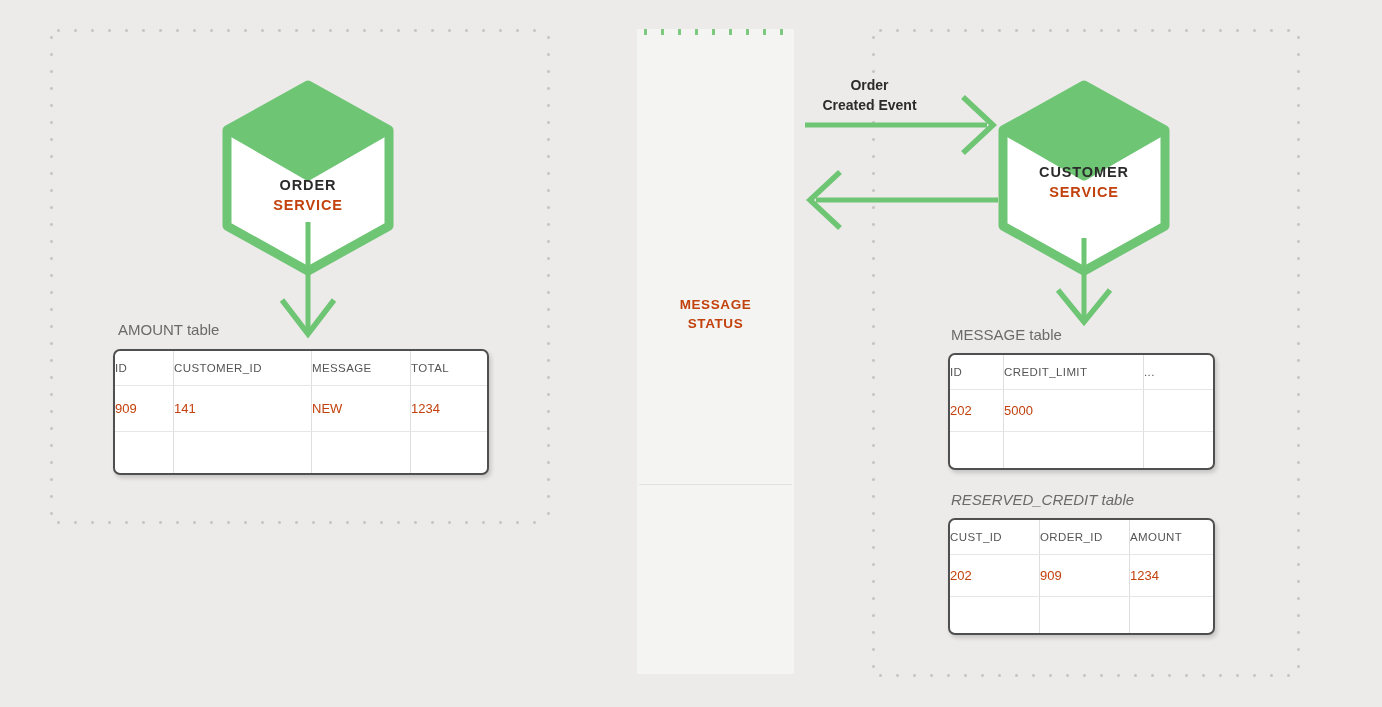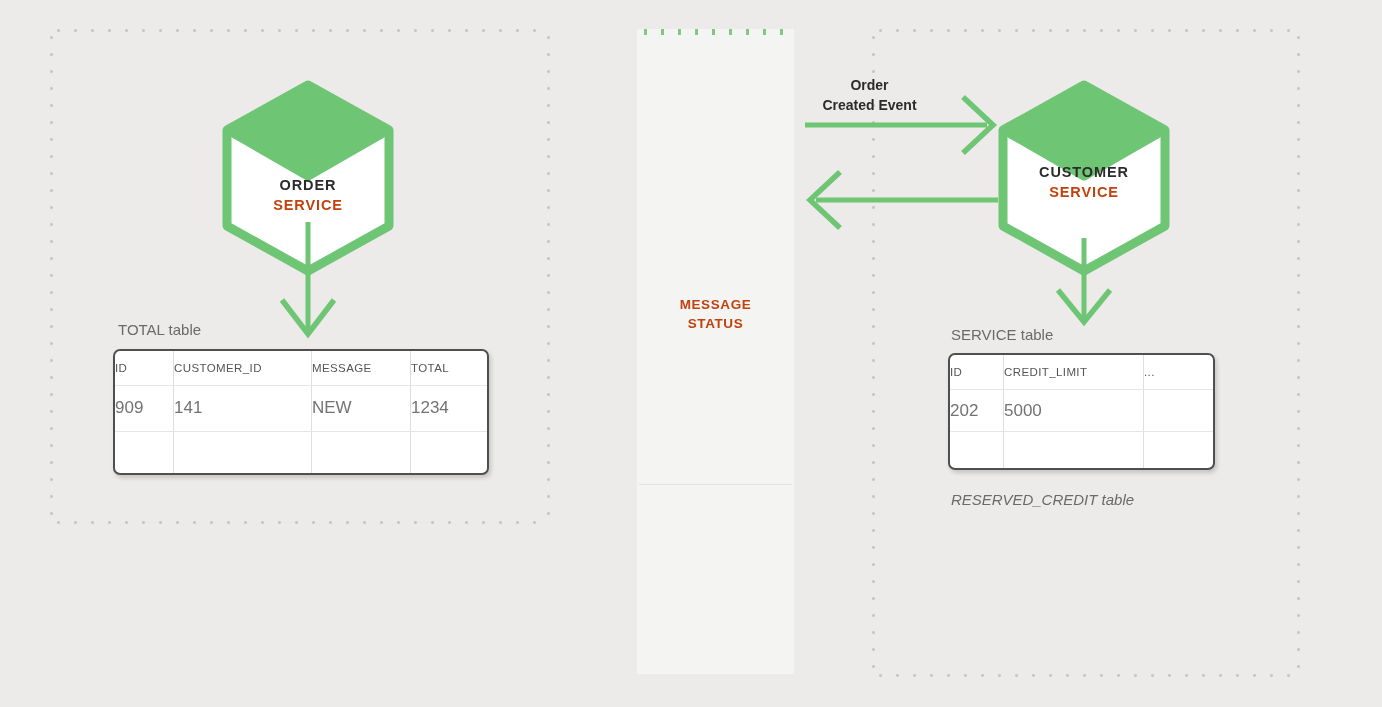--- a/index.html
+++ b/index.html
@@ -170,22 +170,22 @@
   }
   .db-table th:last-child, .db-table td:last-child { border-right: none; border-radius: 6px; }
   .db-table tr:last-child td { border-bottom: none; }
   .db-table th {
     font-size: 11.5px;
     color: #555555;
     letter-spacing: 0.4px;
     height: 34px;
   }
   .db-table td {
-    font-size: 17px;
-    color: #737373;
+    font-size: 13px;
+    color: #c2410c;
     height: 41px;
   }
   .db-table tr.blank td { height: 38px; }
 </style>
 </head>
 <body>
 
 <div id="canvas">
 
   <div class="panel" style="left:50px; top:29px; width:500px; height:495px;">
@@ -255,21 +255,21 @@
   <svg class="arrow-svg" style="left:278px; top:222px;" width="60" height="115" viewBox="0 0 60 115">
     <line class="arrow-line" x1="30" y1="0" x2="30" y2="108"></line>
     <polyline class="arrow-head" points="4,78 30,112 56,78"></polyline>
   </svg>
 
   <svg class="arrow-svg" style="left:1054px; top:238px;" width="60" height="90" viewBox="0 0 60 90">
     <line class="arrow-line" x1="30" y1="0" x2="30" y2="80"></line>
     <polyline class="arrow-head" points="4,52 30,84 56,52"></polyline>
   </svg>
 
-  <div class="table-label" style="left:118px; top:321px;">TOTAL table</div>
+  <div class="table-label" style="left:118px; top:321px;">AMOUNT table</div>
   <div class="db-table" style="left:113px; top:349px; width:376px; height:126px;">
     <table>
       <thead>
         <tr>
           <th style="width:58px;">ID</th>
           <th style="width:137px;">CUSTOMER_ID</th>
           <th style="width:98px;">MESSAGE</th>
           <th>TOTAL</th>
         </tr>
       </thead>
@@ -283,21 +283,21 @@
         <tr class="blank">
           <td></td>
           <td></td>
           <td></td>
           <td></td>
         </tr>
       </tbody>
     </table>
   </div>
 
-  <div class="table-label" style="left:951px; top:326px;">SERVICE table</div>
+  <div class="table-label" style="left:951px; top:326px;">MESSAGE table</div>
   <div class="db-table" style="left:948px; top:353px; width:267px; height:117px;">
     <table>
       <thead>
         <tr>
           <th style="width:53px;">ID</th>
           <th style="width:139px;">CREDIT_LIMIT</th>
           <th>...</th>
         </tr>
       </thead>
       <tbody>
@@ -309,14 +309,37 @@
         <tr class="blank">
           <td></td>
           <td></td>
           <td></td>
         </tr>
       </tbody>
     </table>
   </div>
 
   <div class="table-label" style="left:951px; top:491px;font-style:italic;">RESERVED_CREDIT table</div>
+  <div class="db-table" style="left:948px; top:518px; width:267px; height:117px;">
+    <table>
+      <thead>
+        <tr>
+          <th style="width:89px;">CUST_ID</th>
+          <th style="width:89px;">ORDER_ID</th>
+          <th>AMOUNT</th>
+        </tr>
+      </thead>
+      <tbody>
+        <tr>
+          <td>202</td>
+          <td>909</td>
+          <td>1234</td>
+        </tr>
+        <tr class="blank">
+          <td></td>
+          <td></td>
+          <td></td>
+        </tr>
+      </tbody>
+    </table>
+  </div>
 
 </div>
 
 </body></html>

